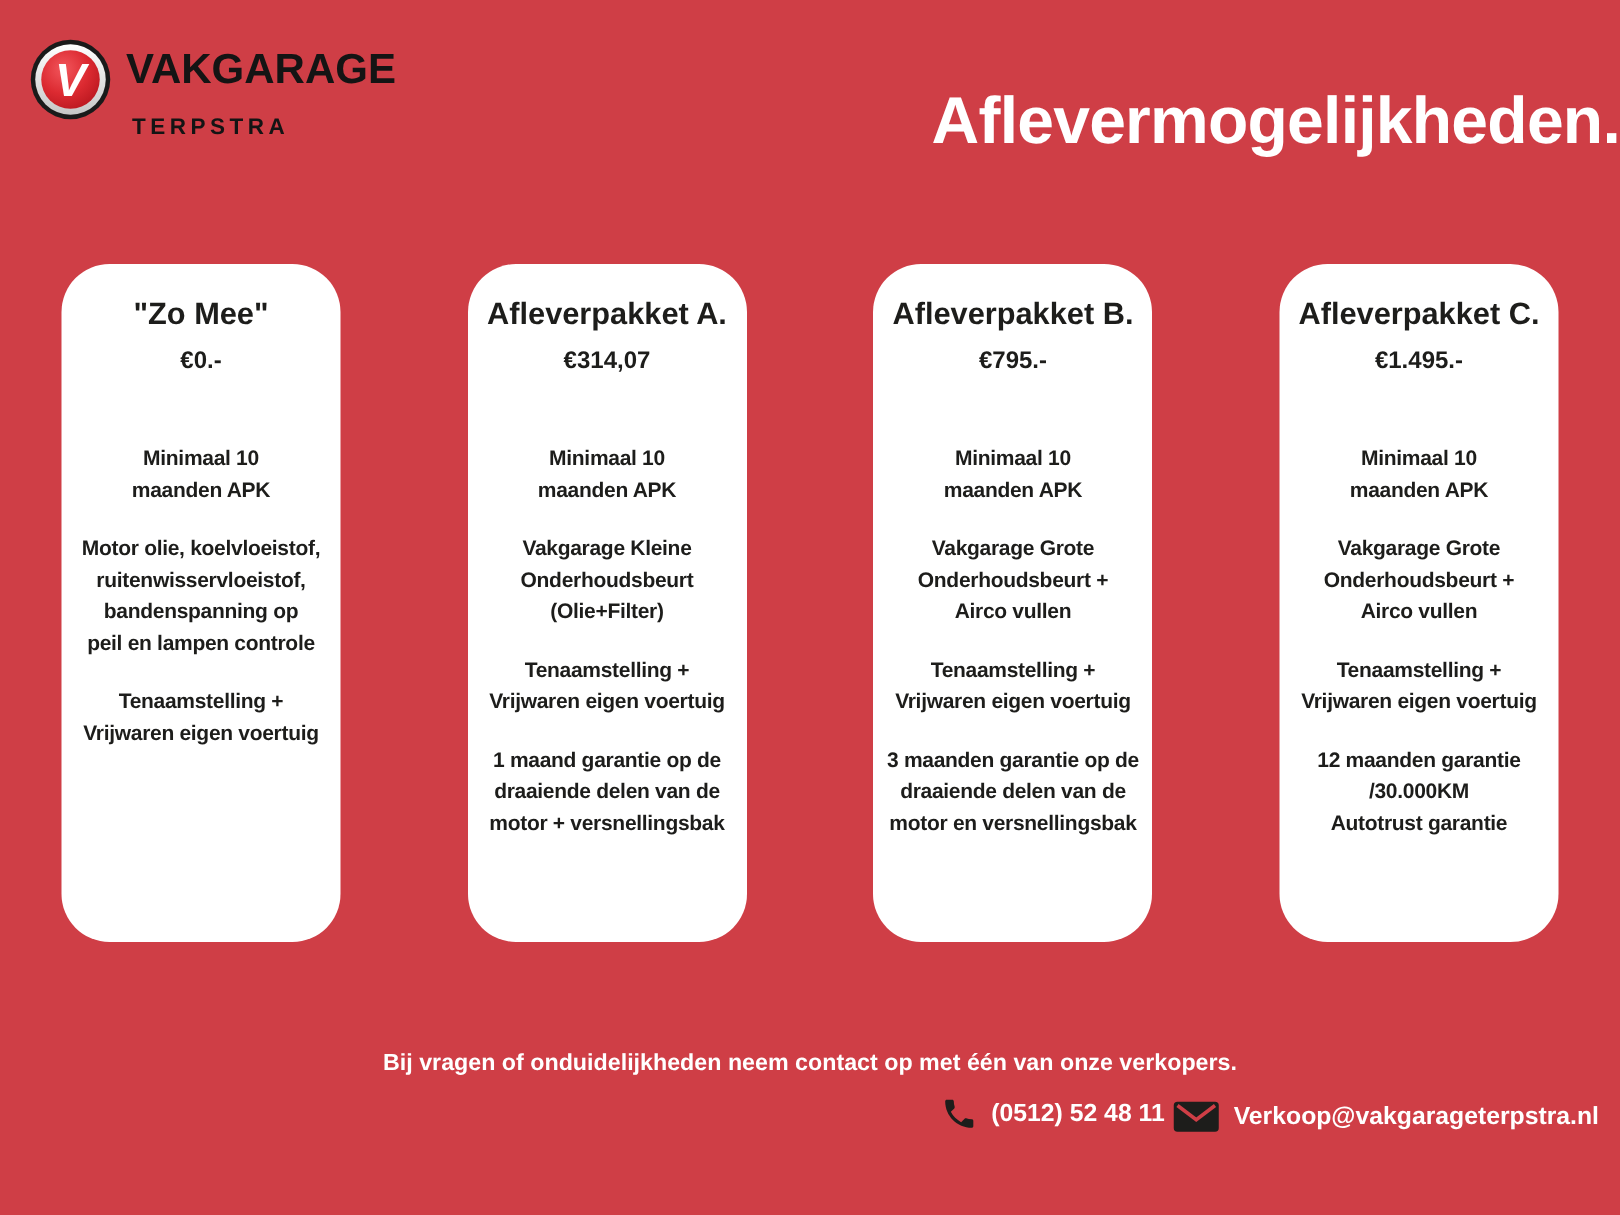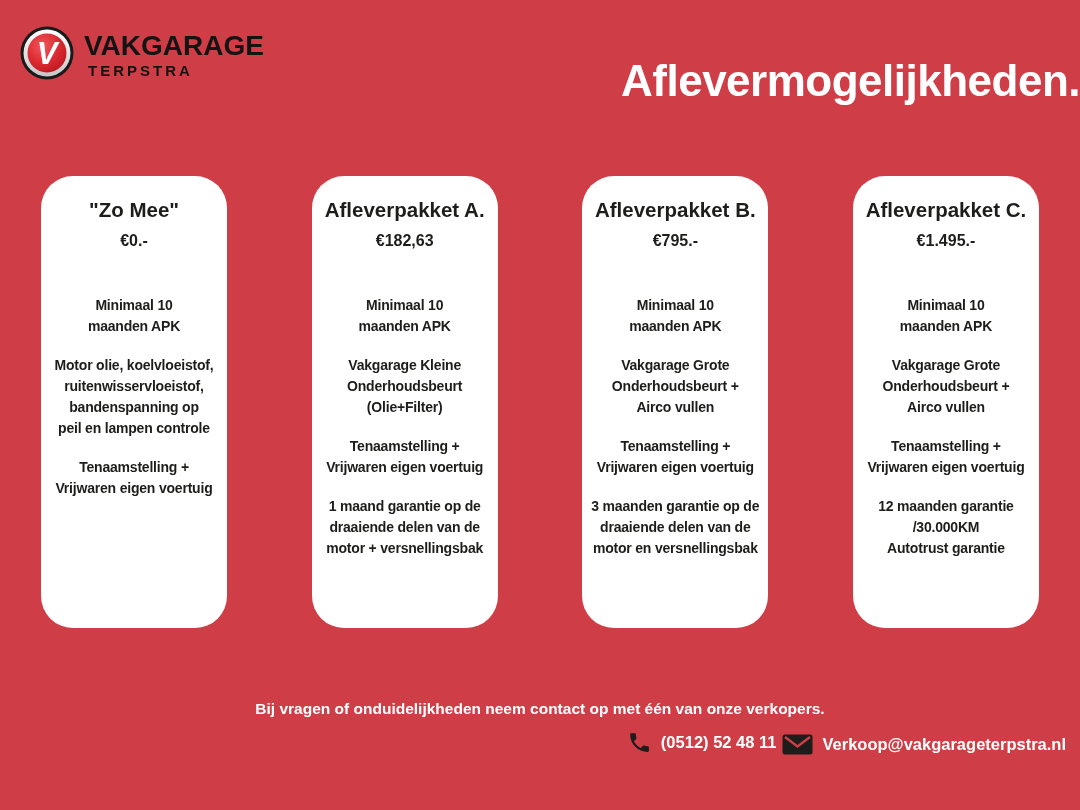--- a/index.html
+++ b/index.html
@@ -30,21 +30,21 @@
     color: #141414;
     letter-spacing: 0px;
     line-height: 1.05;
   }
   .logo-sub {
     font-size: 15px;
     font-weight: bold;
     color: #141414;
     letter-spacing: 3px;
     margin-left: 4px;
-    margin-top: 2px;
+    margin-top: 16px;
   }
   .page-title {
     position: absolute;
     top: 56px;
     left: 0;
     width: 100%;
     text-align: right;
     font-size: 44px;
     font-weight: bold;
     letter-spacing: -0.5px;
@@ -170,21 +170,21 @@
 ruitenwisservloeistof,
 bandenspanning op
 peil en lampen controle</p>
         <p class="card-item">Tenaamstelling +
 Vrijwaren eigen voertuig</p>
       </div>
     </section>
 
     <section class="card">
       <h2 class="card-title">Afleverpakket A.</h2>
-      <div class="card-price">€182,63</div>
+      <div class="card-price">€314,07</div>
       <div class="card-items">
         <p class="card-item">Minimaal 10
 maanden APK</p>
         <p class="card-item">Vakgarage Kleine
 Onderhoudsbeurt
 (Olie+Filter)</p>
         <p class="card-item">Tenaamstelling +
 Vrijwaren eigen voertuig</p>
         <p class="card-item">1 maand garantie op de
 draaiende delen van de

